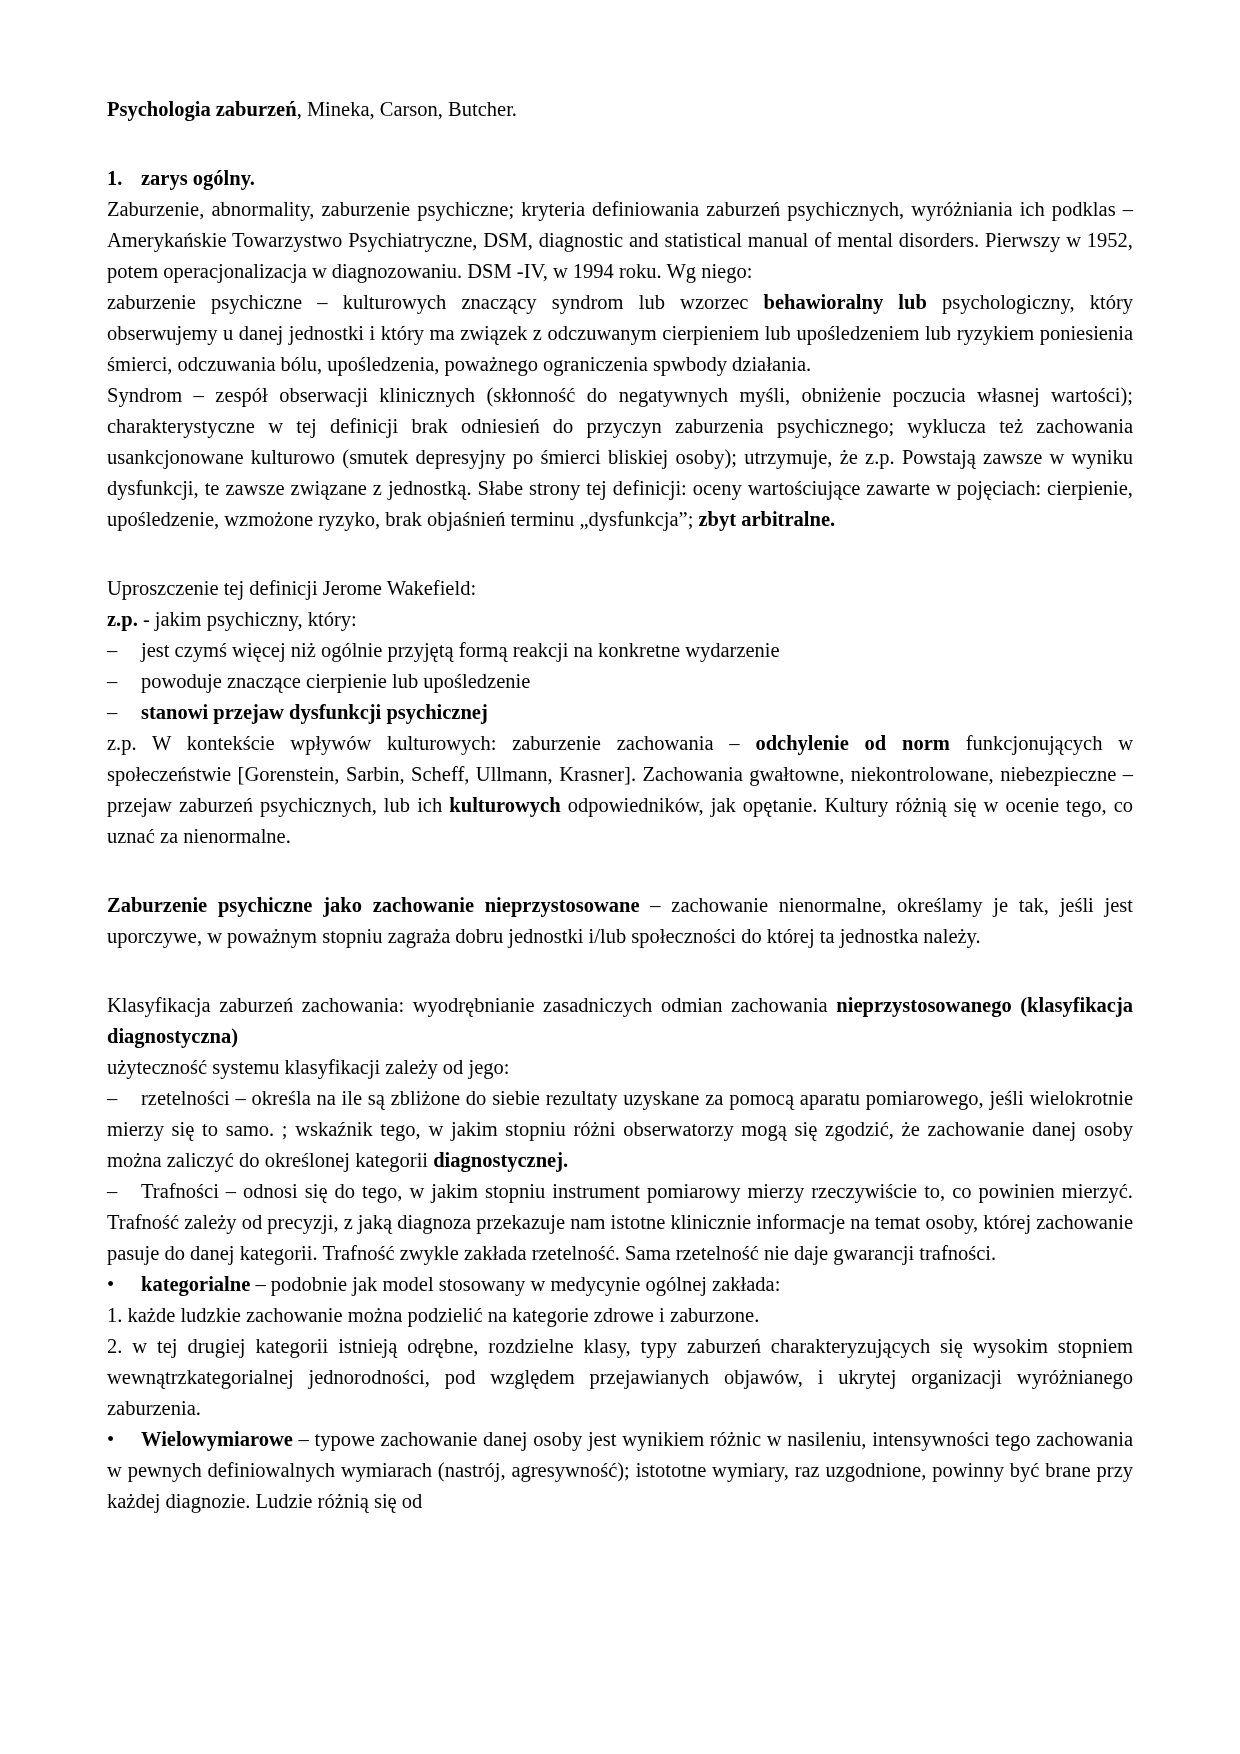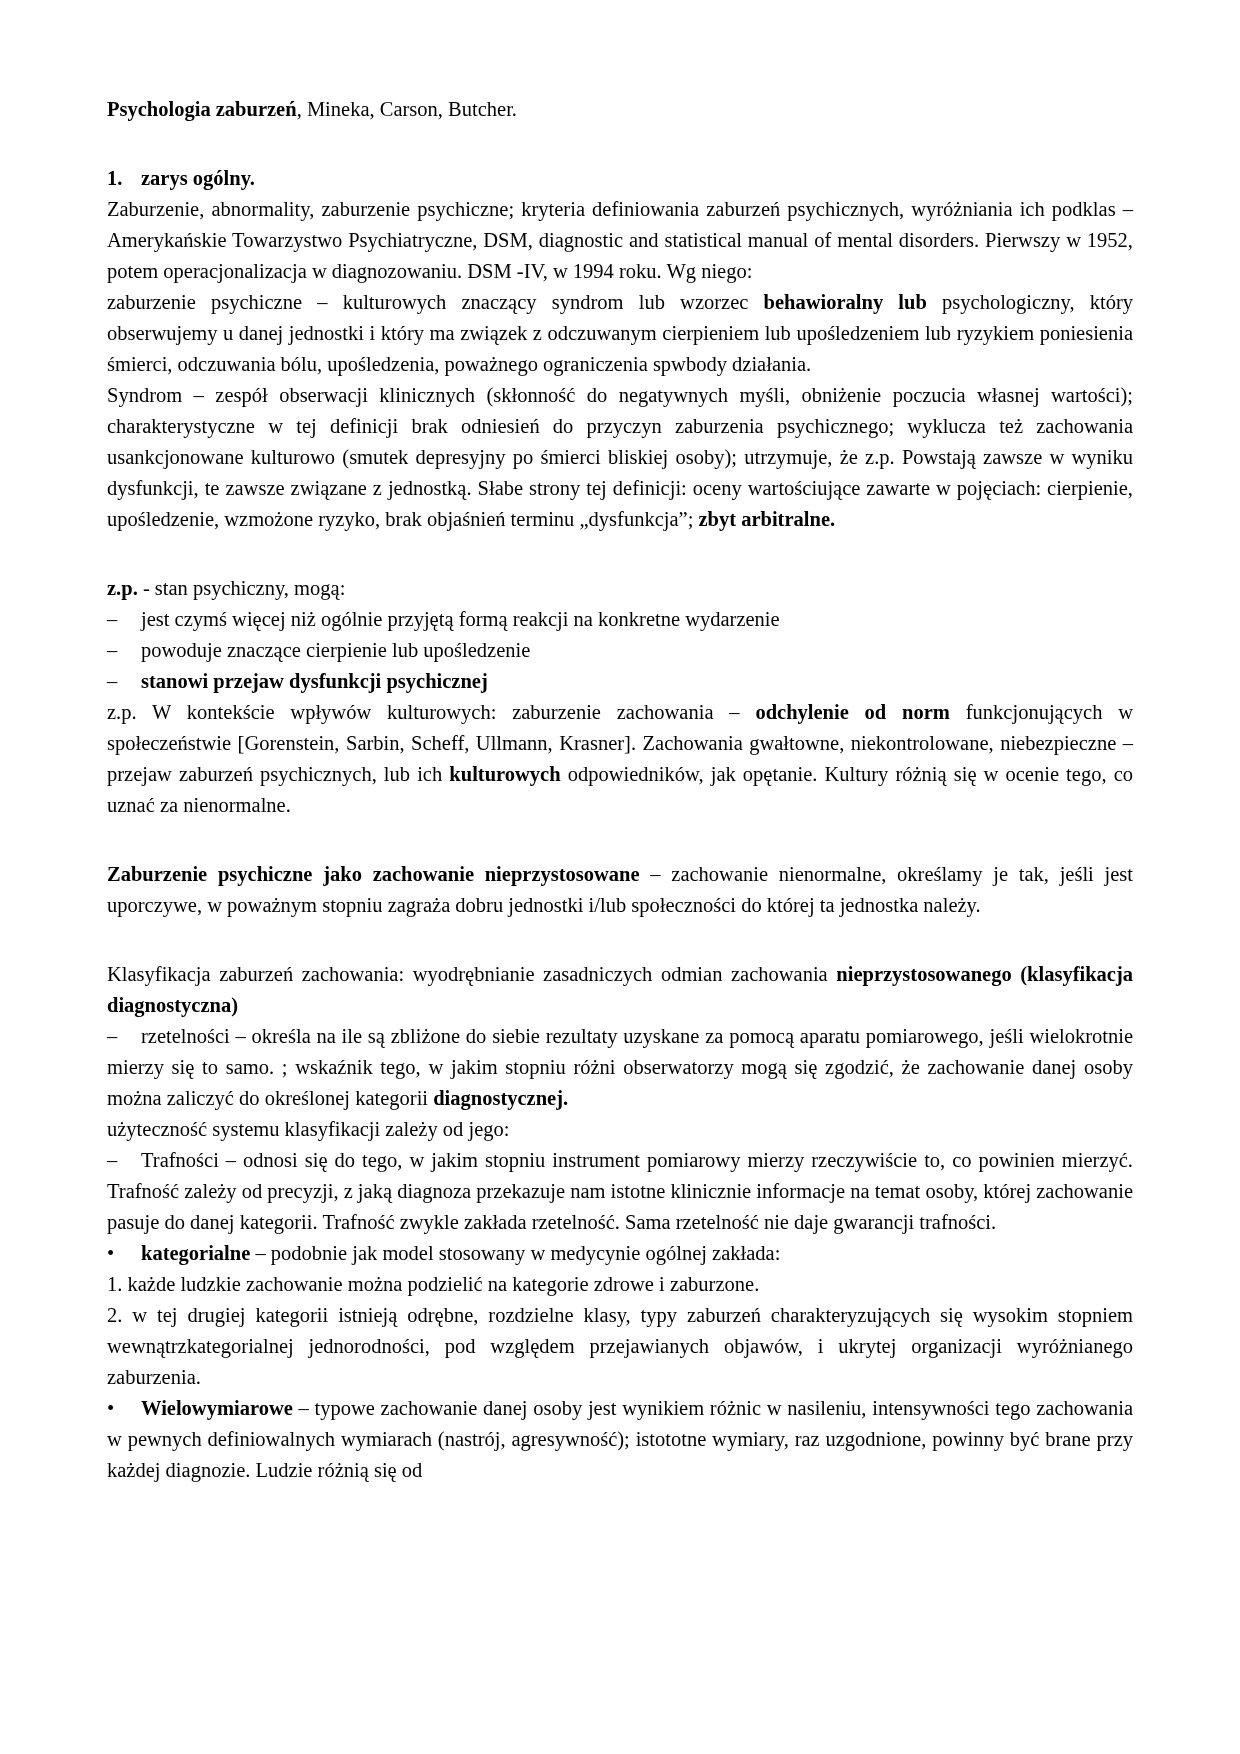--- a/index.html
+++ b/index.html
@@ -50,30 +50,31 @@
 
 <div class="page">
   <div class="content">
       <div class="block title"><span class="b">Psychologia zaburzeń</span><span>, Mineka, Carson, Butcher.</span></div>
       <div class="block blank"></div>
       <div class="block heading"><span class="marker b">1.</span><span class="b">zarys ogólny.</span></div>
       <div class="block para"><span>Zaburzenie, abnormality, zaburzenie psychiczne; kryteria definiowania zaburzeń psychicznych, wyróżniania ich podklas – Amerykańskie Towarzystwo Psychiatryczne, DSM, diagnostic and statistical manual of mental disorders. Pierwszy w 1952, potem operacjonalizacja w diagnozowaniu. DSM -IV, w 1994 roku. Wg niego:</span></div>
       <div class="block para"><span>zaburzenie psychiczne – kulturowych znaczący syndrom lub wzorzec </span><span class="b">behawioralny lub</span><span> psychologiczny, który obserwujemy u danej jednostki i który ma związek z odczuwanym cierpieniem lub upośledzeniem lub ryzykiem poniesienia śmierci, odczuwania bólu, upośledzenia, poważnego ograniczenia spwbody działania.</span></div>
       <div class="block para"><span>Syndrom – zespół obserwacji klinicznych (skłonność do negatywnych myśli, obniżenie poczucia własnej wartości); charakterystyczne w tej definicji brak odniesień do przyczyn zaburzenia psychicznego; wyklucza też zachowania usankcjonowane kulturowo (smutek depresyjny po śmierci bliskiej osoby); utrzymuje, że z.p. Powstają zawsze w wyniku dysfunkcji, te zawsze związane z jednostką. Słabe strony tej definicji: oceny wartościujące zawarte w pojęciach: cierpienie, upośledzenie, wzmożone ryzyko, brak objaśnień terminu „dysfunkcja”; </span><span class="b">zbyt arbitralne.</span></div>
       <div class="block blank"></div>
-      <div class="block plain"><span class="b">z.p.</span><span> - stan psychiczny, mogą:</span></div>
+      <div class="block plain"><span>Uproszczenie tej definicji Jerome Wakefield:</span></div>
+      <div class="block plain"><span class="b">z.p.</span><span> - jakim psychiczny, który:</span></div>
       <div class="block dash-item"><span class="marker">–</span><span>jest czymś więcej niż ogólnie przyjętą formą reakcji na konkretne wydarzenie</span></div>
       <div class="block dash-item"><span class="marker">–</span><span>powoduje znaczące cierpienie lub upośledzenie</span></div>
       <div class="block dash-item"><span class="marker">–</span><span class="b">stanowi przejaw dysfunkcji psychicznej</span></div>
       <div class="block para"><span>z.p. W kontekście wpływów kulturowych: zaburzenie zachowania – </span><span class="b">odchylenie od norm</span><span> funkcjonujących w społeczeństwie [Gorenstein, Sarbin, Scheff, Ullmann, Krasner]. Zachowania gwałtowne, niekontrolowane, niebezpieczne – przejaw zaburzeń psychicznych, lub ich </span><span class="b">kulturowych</span><span> odpowiedników, jak opętanie. Kultury różnią się w ocenie tego, co uznać za nienormalne.</span></div>
       <div class="block blank"></div>
       <div class="block para"><span class="b">Zaburzenie psychiczne jako zachowanie nieprzystosowane</span><span> – zachowanie nienormalne, określamy je tak, jeśli jest uporczywe, w poważnym stopniu zagraża dobru jednostki i/lub społeczności do której ta jednostka należy.</span></div>
       <div class="block blank"></div>
       <div class="block para"><span>Klasyfikacja zaburzeń zachowania: wyodrębnianie zasadniczych odmian zachowania </span><span class="b">nieprzystosowanego (klasyfikacja diagnostyczna)</span></div>
+      <div class="block plain"><span>użyteczność systemu klasyfikacji zależy od jego:</span></div>
       <div class="block dash-item"><span class="marker">–</span><span>rzetelności – określa na ile są zbliżone do siebie rezultaty uzyskane za pomocą aparatu pomiarowego, jeśli wielokrotnie mierzy się to samo. ; wskaźnik tego, w jakim stopniu różni obserwatorzy mogą się zgodzić, że zachowanie danej osoby można zaliczyć do określonej kategorii </span><span class="b">diagnostycznej.</span></div>
-      <div class="block plain"><span>użyteczność systemu klasyfikacji zależy od jego:</span></div>
       <div class="block dash-item"><span class="marker">–</span><span>Trafności – odnosi się do tego, w jakim stopniu instrument pomiarowy mierzy rzeczywiście to, co powinien mierzyć. Trafność zależy od precyzji, z jaką diagnoza przekazuje nam istotne klinicznie informacje na temat osoby, której zachowanie pasuje do danej kategorii. Trafność zwykle zakłada rzetelność. Sama rzetelność nie daje gwarancji trafności.</span></div>
       <div class="block bullet-item"><span class="marker">•</span><span class="b">kategorialne</span><span> – podobnie jak model stosowany w medycynie ogólnej zakłada:</span></div>
       <div class="block plain"><span>1. każde ludzkie zachowanie można podzielić na kategorie zdrowe i zaburzone.</span></div>
       <div class="block para"><span>2. w tej drugiej kategorii istnieją odrębne, rozdzielne klasy, typy zaburzeń charakteryzujących się wysokim stopniem wewnątrzkategorialnej jednorodności, pod względem przejawianych objawów, i ukrytej organizacji wyróżnianego zaburzenia.</span></div>
       <div class="block bullet-item"><span class="marker">•</span><span class="b">Wielowymiarowe</span><span> – typowe zachowanie danej osoby jest wynikiem różnic w nasileniu, intensywności tego zachowania w pewnych definiowalnych wymiarach (nastrój, agresywność); istototne wymiary, raz uzgodnione, powinny być brane przy każdej diagnozie. Ludzie różnią się od</span></div>
     </div>
 </div>
 
 </body></html>

